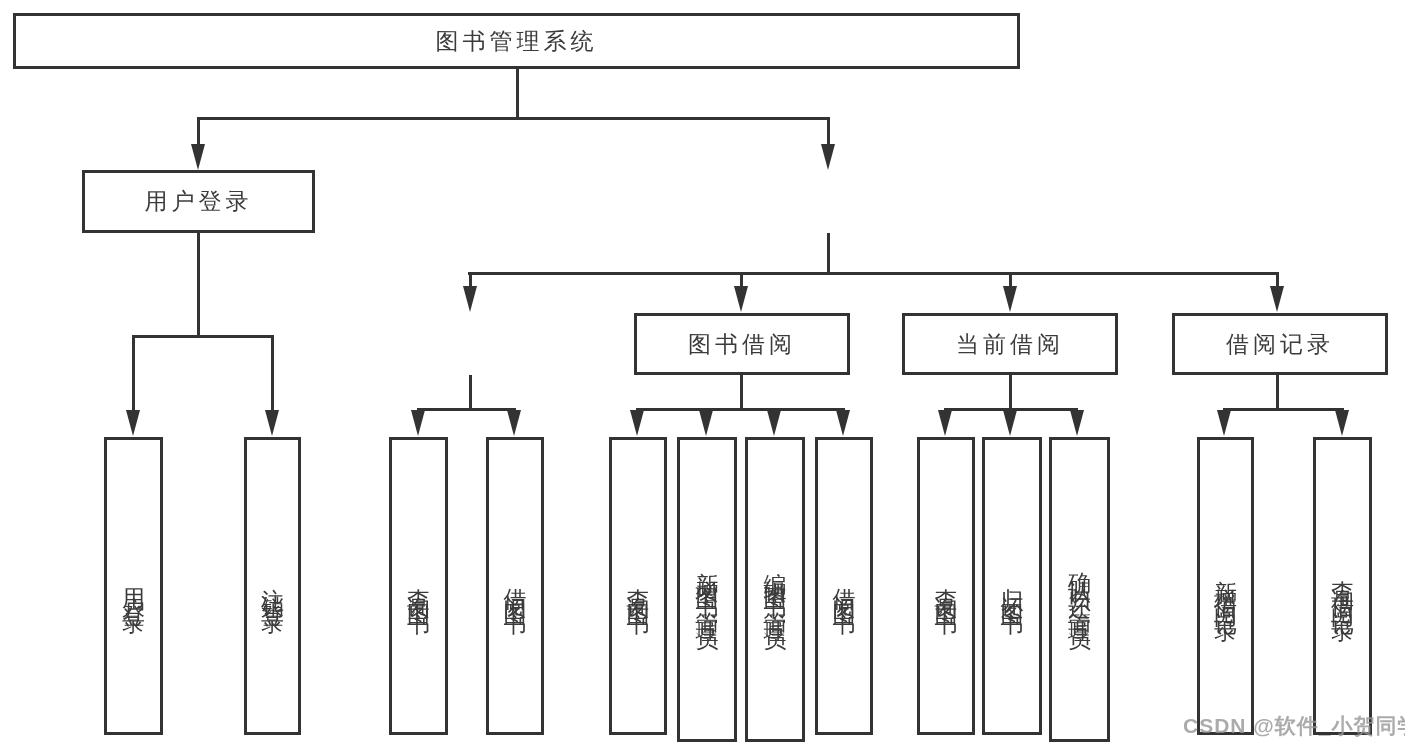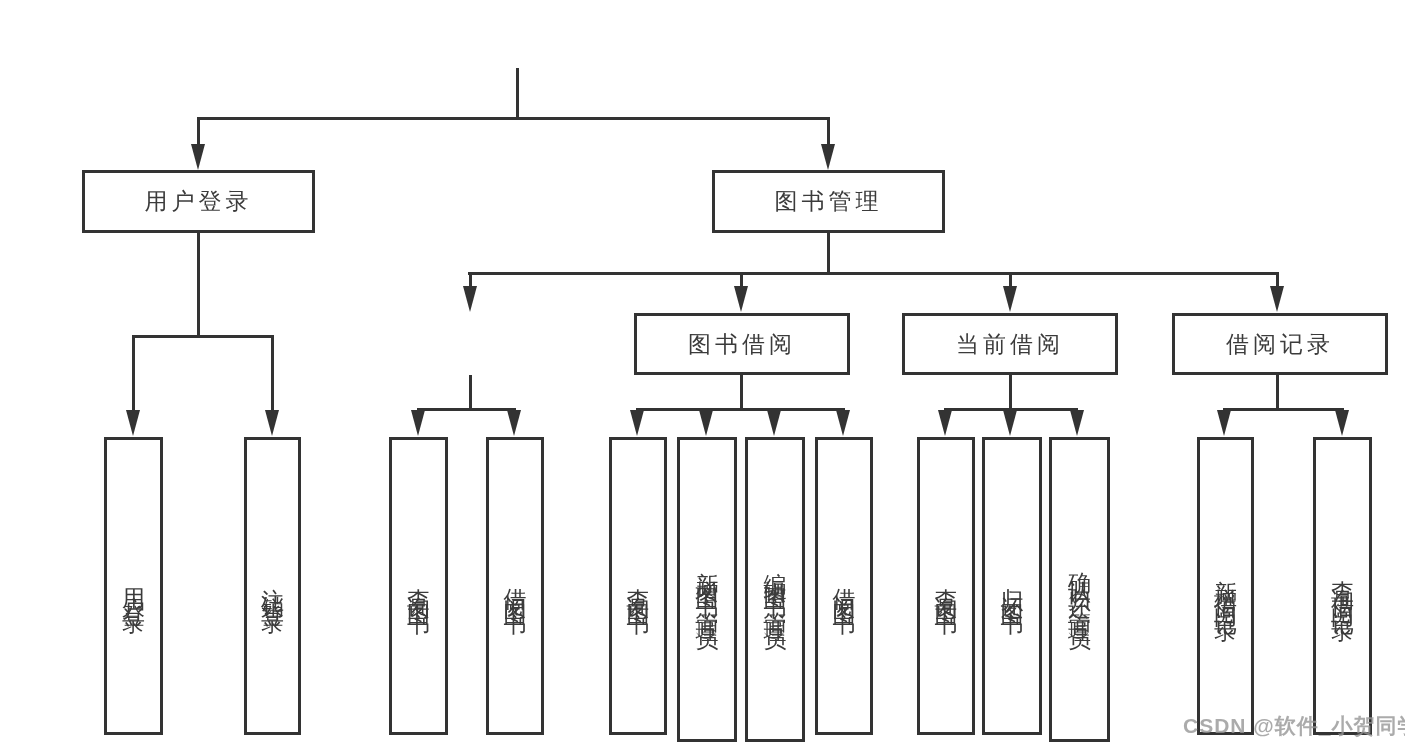--- a/index.html
+++ b/index.html
@@ -62,33 +62,33 @@
     color:rgba(150,150,150,0.8);
     white-space:nowrap;
     z-index:10;
   }
 </style>
 </head>
 <body>
 
 <div class="canvas">
 
+  <div class="box hbox" style="left:13px;top:13px;width:1007px;height:56px">
+    <span>图书管理系统</span>
+  </div>
 
   <div class="vline" style="left:516px;top:68px;height:51px"></div>
   <div class="hline" style="left:197px;top:117px;width:633px"></div>
   <div class="vline" style="left:197px;top:117px;height:29px"></div>
   <div class="arrow" style="left:191px;top:144px"></div>
   <div class="vline" style="left:827px;top:117px;height:29px"></div>
   <div class="arrow" style="left:821px;top:144px"></div>
 
   <div class="box hbox" style="left:82px;top:170px;width:233px;height:63px">
     <span>用户登录</span>
-  </div>
-  <div class="box hbox" style="left:712px;top:170px;width:233px;height:63px">
-    <span>图书管理</span>
   </div>
 
   <div class="vline" style="left:197px;top:233px;height:104px"></div>
   <div class="hline" style="left:132px;top:335px;width:142px"></div>
   <div class="vline" style="left:132px;top:335px;height:77px"></div>
   <div class="arrow" style="left:126px;top:410px"></div>
   <div class="vline" style="left:271px;top:335px;height:77px"></div>
   <div class="arrow" style="left:265px;top:410px"></div>
 
   <div class="vline" style="left:827px;top:233px;height:41px"></div>

